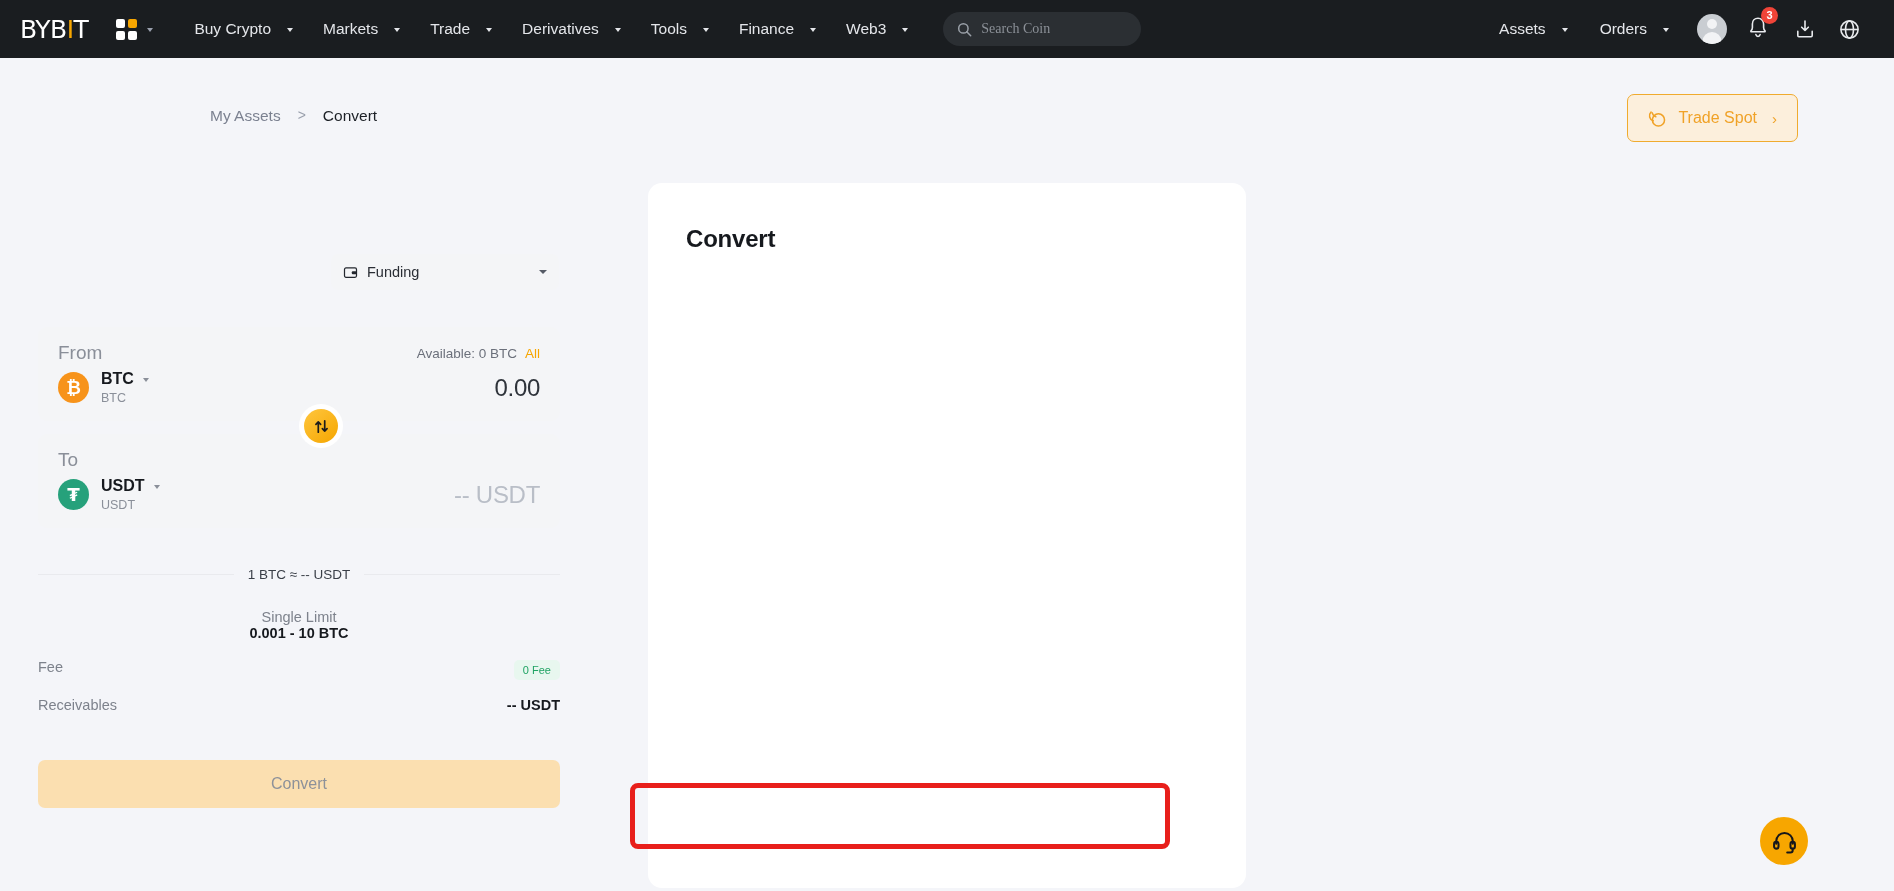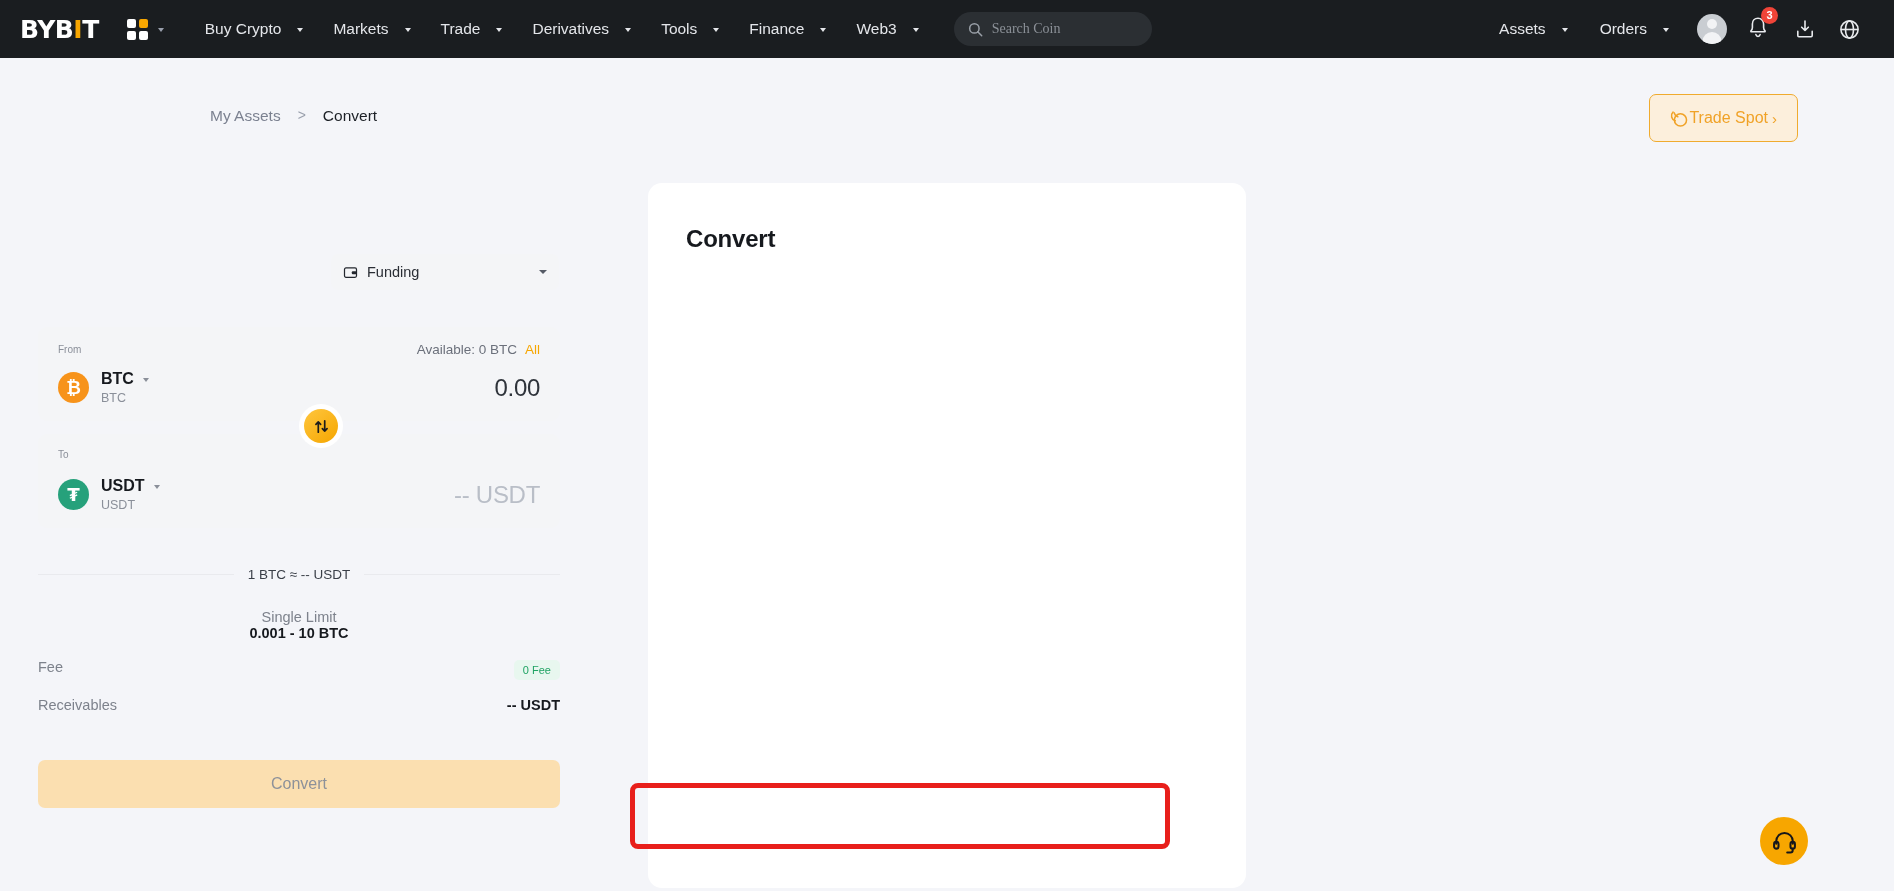--- a/index.html
+++ b/index.html
@@ -12,21 +12,21 @@
 
   
   .topnav {
     position: absolute; top: 0; left: 0;
     width: 1894px; height: 58px;
     background: #1a1d20;
     display: flex; align-items: center;
   }
   .logo {
     margin-left: 20px;
-    font-size: 25px; font-weight: 700; letter-spacing: -0.5px;
+    font-size: 25px; font-weight: 400; letter-spacing: -0.5px;
     color: #ffffff; display: flex; align-items: center;
     font-family: "DejaVu Sans", sans-serif;
   }
   .logo .accent { color: #f7a600; }
 
   .grid-icon-wrap {
     margin-left: 28px; display: flex; align-items: center; gap: 5px;
     cursor: pointer;
   }
   .grid-icon { display: grid; grid-template-columns: 9px 9px; grid-template-rows: 9px 9px; gap: 3px; }
@@ -107,21 +107,21 @@
   }
   .bc-link { color: #7b8190; cursor: pointer; }
   .bc-sep { color: #9aa0ad; font-size: 14px; }
   .bc-current { color: #1c2026; }
 
   .trade-spot {
     position: absolute; right: 96px; top: 94px;
     height: 48px; padding: 0 20px;
     background: #fcefdc; border: 1px solid #f0ab2e;
     border-radius: 7px;
-    display: flex; align-items: center; 
+    display: flex; align-items: center; gap: 11px;
     color: #f0a227; font-size: 16px;
     cursor: pointer;
   }
   .ts-chev { font-size: 15px; margin-left: 4px; }
 
   
   .card {
     position: absolute; left: 648px; top: 183px;
     width: 598px; height: 705px;
     background: #ffffff; border-radius: 14px;
@@ -151,21 +151,21 @@
     width: 522px;
     background: #f4f5f7; border-radius: 9px;
   }
   .panel.from { top: 327px; height: 94px; }
   .panel.to   { top: 434px; height: 94px; }
 
   .panel-top {
     position: absolute; left: 20px; right: 20px; top: 15px;
     display: flex; align-items: center;
   }
-  .panel-label { font-size: 10px; color: #8a8f99; text-align: right; }
+  .panel-label { font-size: 19px; color: #8a8f99; text-align: right; }
   .panel-avail { margin-left: auto; font-size: 13.5px; color: #6b707b; }
   .panel-all { color: #f7a600; margin-left: 8px; cursor: pointer; font-size: 13.5px; }
 
   .panel-row {
     position: absolute; left: 20px; right: 20px; top: 43px;
     display: flex; align-items: center;
   }
   .coin {
     width: 31px; height: 31px; border-radius: 50%;
     display: flex; align-items: center; justify-content: center;

